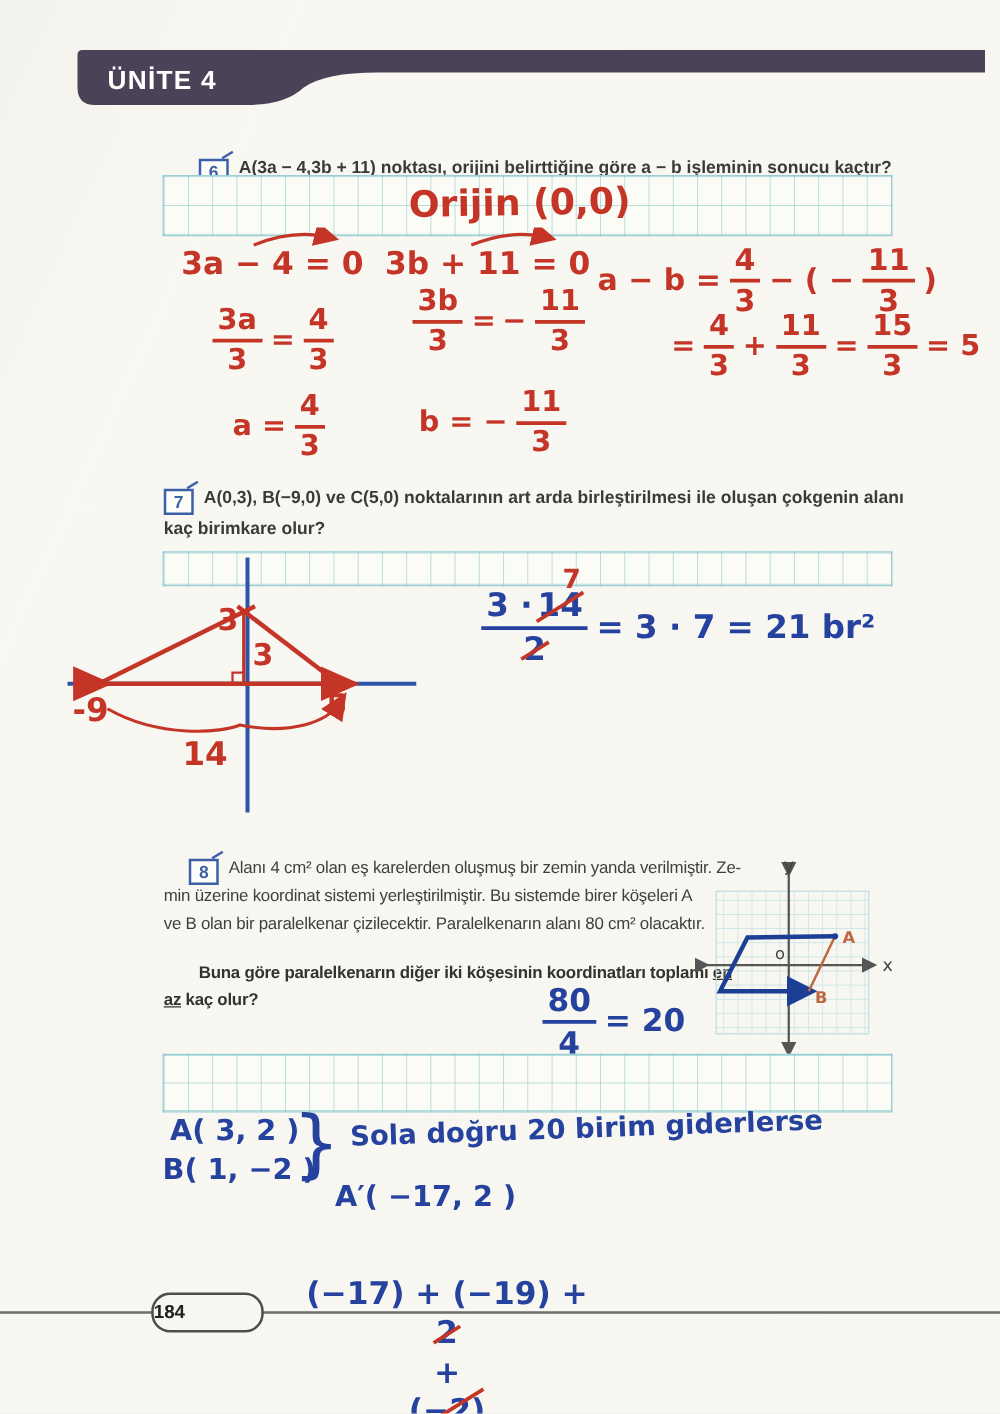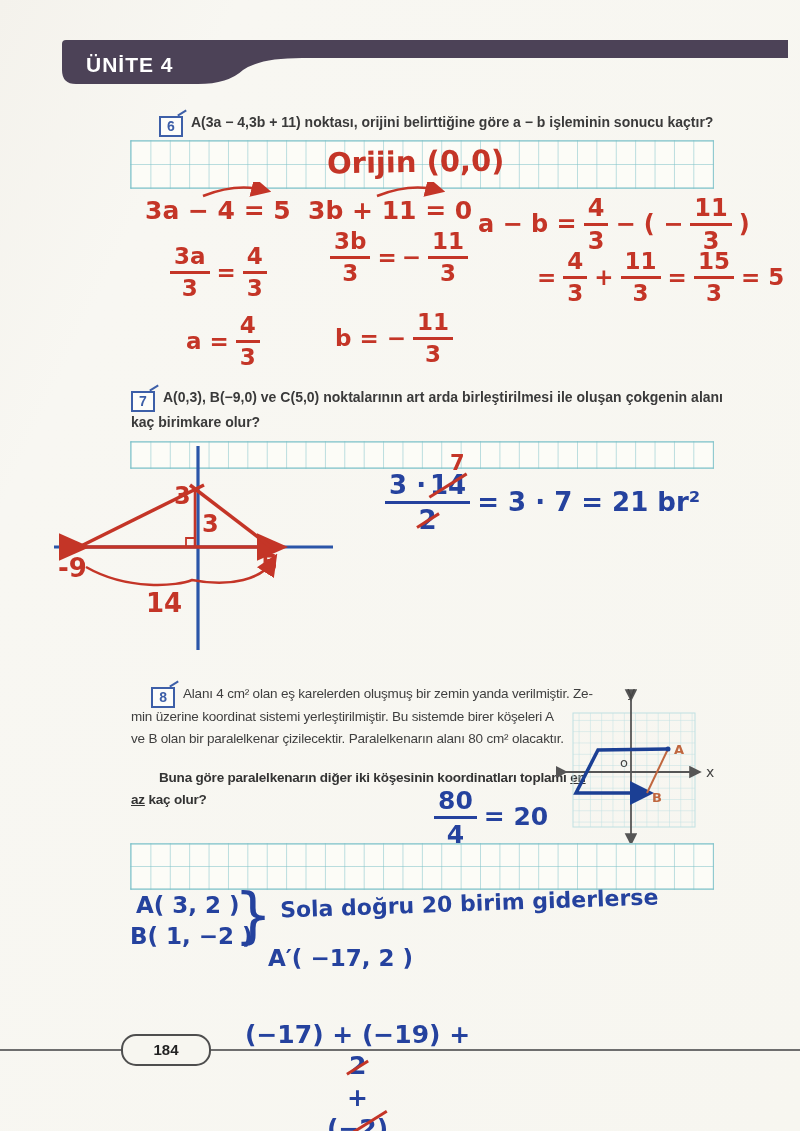--- a/index.html
+++ b/index.html
@@ -53,44 +53,44 @@
     border-top:3px solid #c43527; transform:rotate(-32deg); }
   .corr { position:relative; display:inline-block; }
   .corr .above { position:absolute; top:-19px; left:55%; color:#c43527; font-size:21px; }
 
   .radicand { border-top:3px solid currentColor; padding:0 5px 0 1px; }
 
   
   .footer-line { position:absolute; left:0; top:1049px; width:800px; height:2px; background:#6e6e6e; }
   .page-num { position:absolute; left:121px; top:1034px; width:86px; height:28px;
     border:2px solid #4e4e4e; border-radius:15px; background:#f7f6f0; z-index:2;
-    color:#222; font-weight:bold; font-size:15px; text-align:center; line-height:28px; }
+    color:#222; font-weight:bold; font-size:15px; line-height:28px; }
   .eq-bottom { z-index:3; }
 
   svg text { font-family:"DejaVu Sans", sans-serif; }
 </style>
 </head>
 <body>
 
 <div class="page">
 
   <svg class="abs" style="left:0;top:0;" width="800" height="95" viewBox="0 0 800 95">
     <path d="M66,40 H788 V58 H302 Q260,58 243,70 Q228,84 198,84 H76 Q62,84 62,70 V44 Q62,40 66,40 Z" fill="#4c4257"></path>
   </svg>
   <div class="banner-text">ÜNİTE 4</div>
 
-  <div class="qtext nowrap" style="left:131px;top:112px;padding-left:28px;">
+  <div class="qtext nowrap" style="left:131px;top:123px;padding-left:28px;">
     <span class="qbox">6</span><span>A(3a − 4,3b + 11) noktası, orijini belirttiğine göre a − b işleminin sonucu kaçtır?</span>
   </div>
 
   <div class="grid-strip" style="left:130px;top:140px;width:582px;height:47px;background-size:19.4px 23px;"></div>
 
   <div class="hw red" style="left:327px;top:147px;font-size:29px;transform:rotate(-1deg);">Orijin (0,0)</div>
 
-  <div class="hw red" style="left:145px;top:198px;font-size:25px;">3a − 4 = 5</div>
+  <div class="hw red" style="left:145px;top:198px;font-size:25px;">3a − 4 = 0</div>
   <svg class="abs" style="left:198px;top:182px;" width="78" height="18" viewBox="0 0 78 18">
     <defs>
         <marker id="ar1" markerWidth="8" markerHeight="8" refX="5" refY="4" orient="auto">
       <path d="M0,0 L8,4 L0,8 Z" fill="#c43527"></path>
         </marker>
       </defs>
     <path d="M5,14 Q38,1 66,8" fill="none" stroke="#c43527" stroke-width="2.5" marker-end="url(#ar1)"></path>
   </svg>
 
   <div class="hw red" style="left:308px;top:198px;font-size:25px;">3b + 11 = 0</div>

